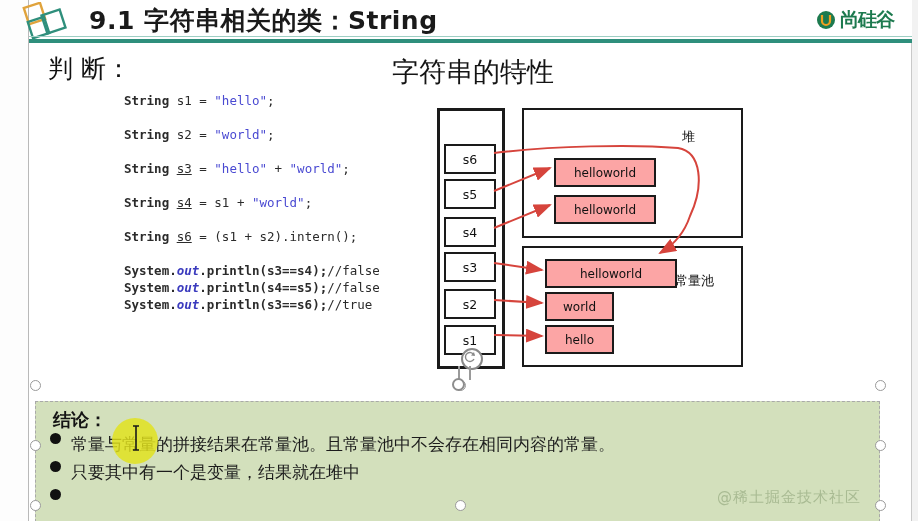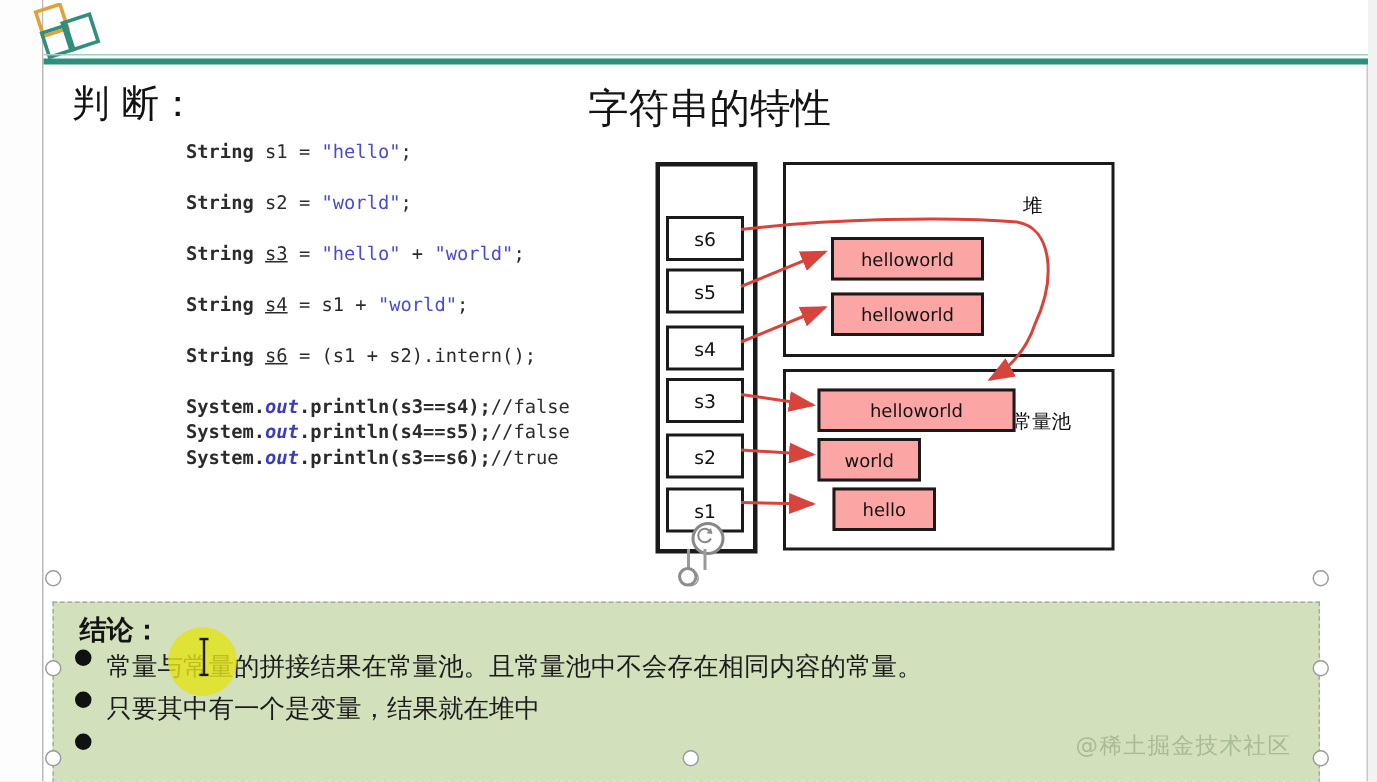--- a/index.html
+++ b/index.html
@@ -118,20 +118,30 @@
       <svg width="70" height="40" viewBox="0 0 70 40">
         <g fill="none" stroke-width="2.4">
           <rect x="24" y="3" width="17" height="17" transform="rotate(-18 32.5 11.5)" stroke="#e0a33c"></rect>
           <rect x="42" y="10" width="19" height="19" transform="rotate(-18 51.5 19.5)" stroke="#2f8f7c"></rect>
           <rect x="28" y="17" width="17" height="17" transform="rotate(-18 36.5 25.5)" stroke="#2f8f7c"></rect>
         </g>
       </svg>
     </div>
     <div class="header-rule2"></div>
     <div class="header-rule"></div>
+    <div class="header-title">9.1 字符串相关的类：String</div>
+    <div class="logo">
+      <span class="logo-mark">
+        <svg width="20" height="20" viewBox="0 0 20 20">
+          <circle cx="10" cy="10" r="9" fill="#1d7a4f"></circle>
+          <path d="M6 5 L6 11 A4 4 0 0 0 14 11 L14 5" fill="none" stroke="#f0a020" stroke-width="2.2"></path>
+        </svg>
+      </span>
+      <span class="logo-text">尚硅谷</span>
+    </div>
   </div>
 
   <div class="judge-label">判 断：</div>
   <div class="section-title">字符串的特性</div>
 
   <div class="code" id="code-block">
       <div class="code-line sp"><span class="kw">String </span><span>s1</span><span> = </span><span class="str">"hello"</span><span>;</span></div>
       <div class="code-line sp"><span class="kw">String </span><span>s2</span><span> = </span><span class="str">"world"</span><span>;</span></div>
       <div class="code-line sp"><span class="kw">String </span><span class="var-u">s3</span><span> = </span><span class="str">"hello"</span><span> + </span><span class="str">"world"</span><span>;</span></div>
       <div class="code-line sp"><span class="kw">String </span><span class="var-u">s4</span><span> = </span><span>s1 + </span><span class="str">"world"</span><span>;</span></div>
@@ -154,21 +164,21 @@
 
     <div class="heap"></div>
     <div class="zone-label" style="left:250px;top:22px;">堆</div>
     <div class="obox" style="left:122px;top:52px;width:98px;">helloworld</div>
     <div class="obox" style="left:122px;top:89px;width:98px;">helloworld</div>
 
     <div class="pool"></div>
     <div class="zone-label" style="left:243px;top:166px;">常量池</div>
     <div class="obox" style="left:113px;top:153px;width:128px;">helloworld</div>
     <div class="obox" style="left:113px;top:186px;width:65px;">world</div>
-    <div class="obox" style="left:123px;top:219px;width:65px;">hello</div>
+    <div class="obox" style="left:113px;top:219px;width:65px;">hello</div>
 
     <svg class="arrows" viewBox="0 0 326 265">
       <defs>
         <marker id="ah" markerWidth="9" markerHeight="7" refX="8" refY="3.5" orient="auto">
           <path d="M0,0 L9,3.5 L0,7 Z" fill="#d6443c"></path>
         </marker>
       </defs>
       <g stroke="#d6443c" stroke-width="2" fill="none" marker-end="url(#ah)">
         <path d="M62,47 C120,40 200,38 246,42 C270,46 272,80 258,110 C252,128 240,140 228,147"></path>
         <path d="M62,85 L118,62"></path>

